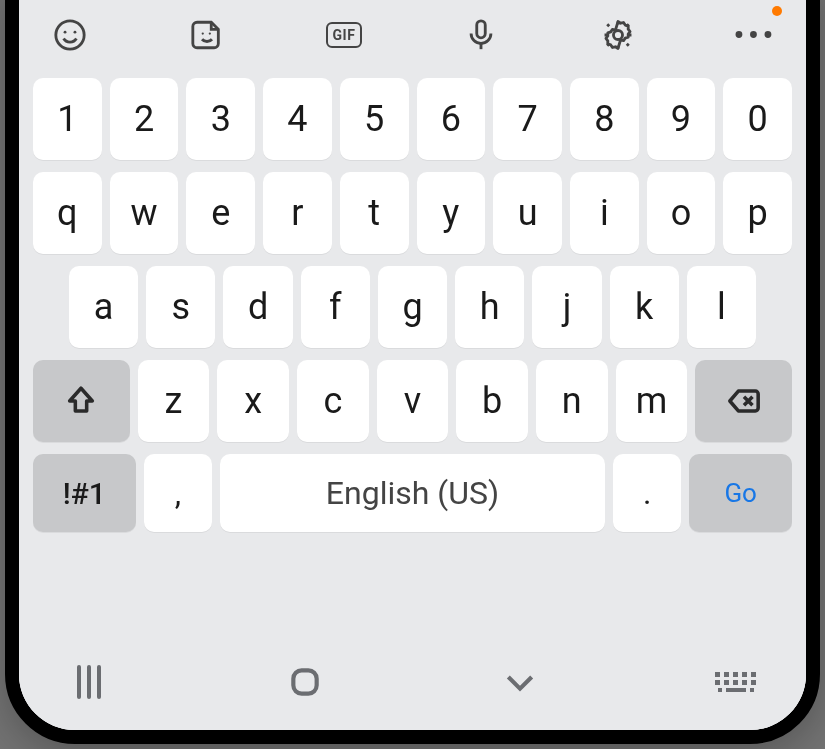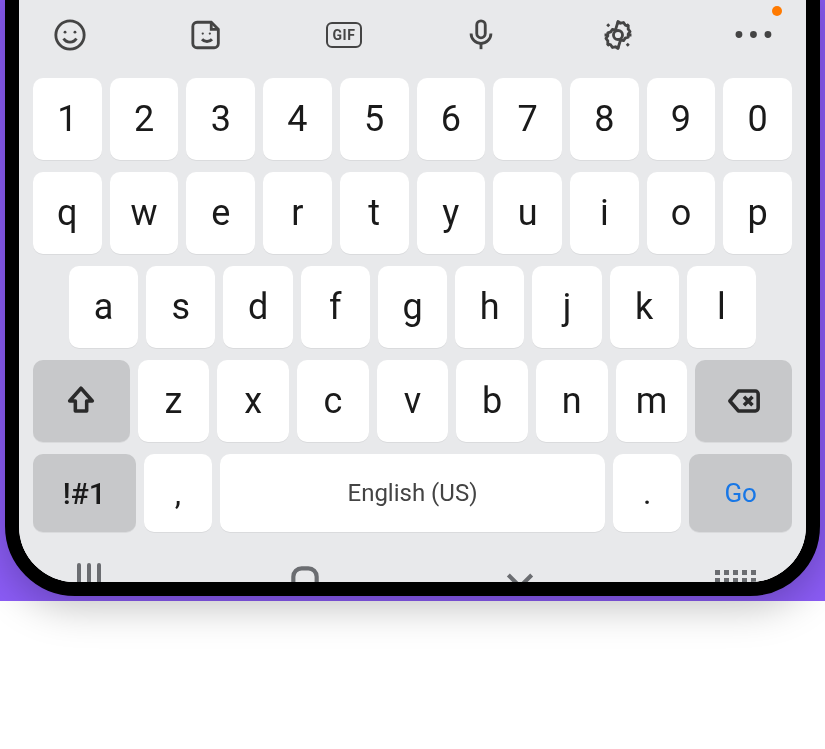--- a/index.html
+++ b/index.html
@@ -6,22 +6,22 @@
   body {
     width: 825px;
     height: 749px;
     font-family: -apple-system, BlinkMacSystemFont, "Segoe UI", Roboto, Arial, sans-serif;
     background: #fff;
     overflow: hidden;
   }
   .phone-frame {
     position: relative;
     width: 825px;
-    height: 601px;
-    background: #8b5cf6;
+    height: 749px;
+    background: #737373;
   }
   .device-shell {
     position: absolute;
     top: -20px;
     left: 5px;
     right: 5px;
     bottom: 5px;
     border: 14px solid #000;
     border-radius: 0 0 70px 70px;
     box-shadow: 0 10px 40px rgba(0,0,0,0.25);
@@ -106,21 +106,21 @@
   }
   .key.fn svg { width: 34px; height: 34px; stroke: #2a2a2a; fill: none; stroke-width: 2.5; }
   .key.shift { flex: 1.35; }
   .key.backspace { flex: 1.35; }
   .row4 .key.letter { flex: 1; }
   .row3-pad { width: 28px; flex: 0 0 28px; }
   
   .row5 .key { height: 78px; }
   .key.symkey { flex: 1.2; font-size: 30px; font-weight: 500; }
   .key.comma { flex: 0.8; font-size: 32px; }
-  .key.space { flex: 4.5; font-size: 24px; color: #444; }
+  .key.space { flex: 4.5; font-size: 32px; color: #444; }
   .key.period { flex: 0.8; font-size: 32px; }
   .key.go { flex: 1.2; font-size: 26px; color: #1877e6; }
   
   .navbar {
     margin-top: auto;
     padding: 18px 40px 28px 40px;
     display: flex;
     align-items: center;
     justify-content: space-between;
     background: #e8e9eb;

